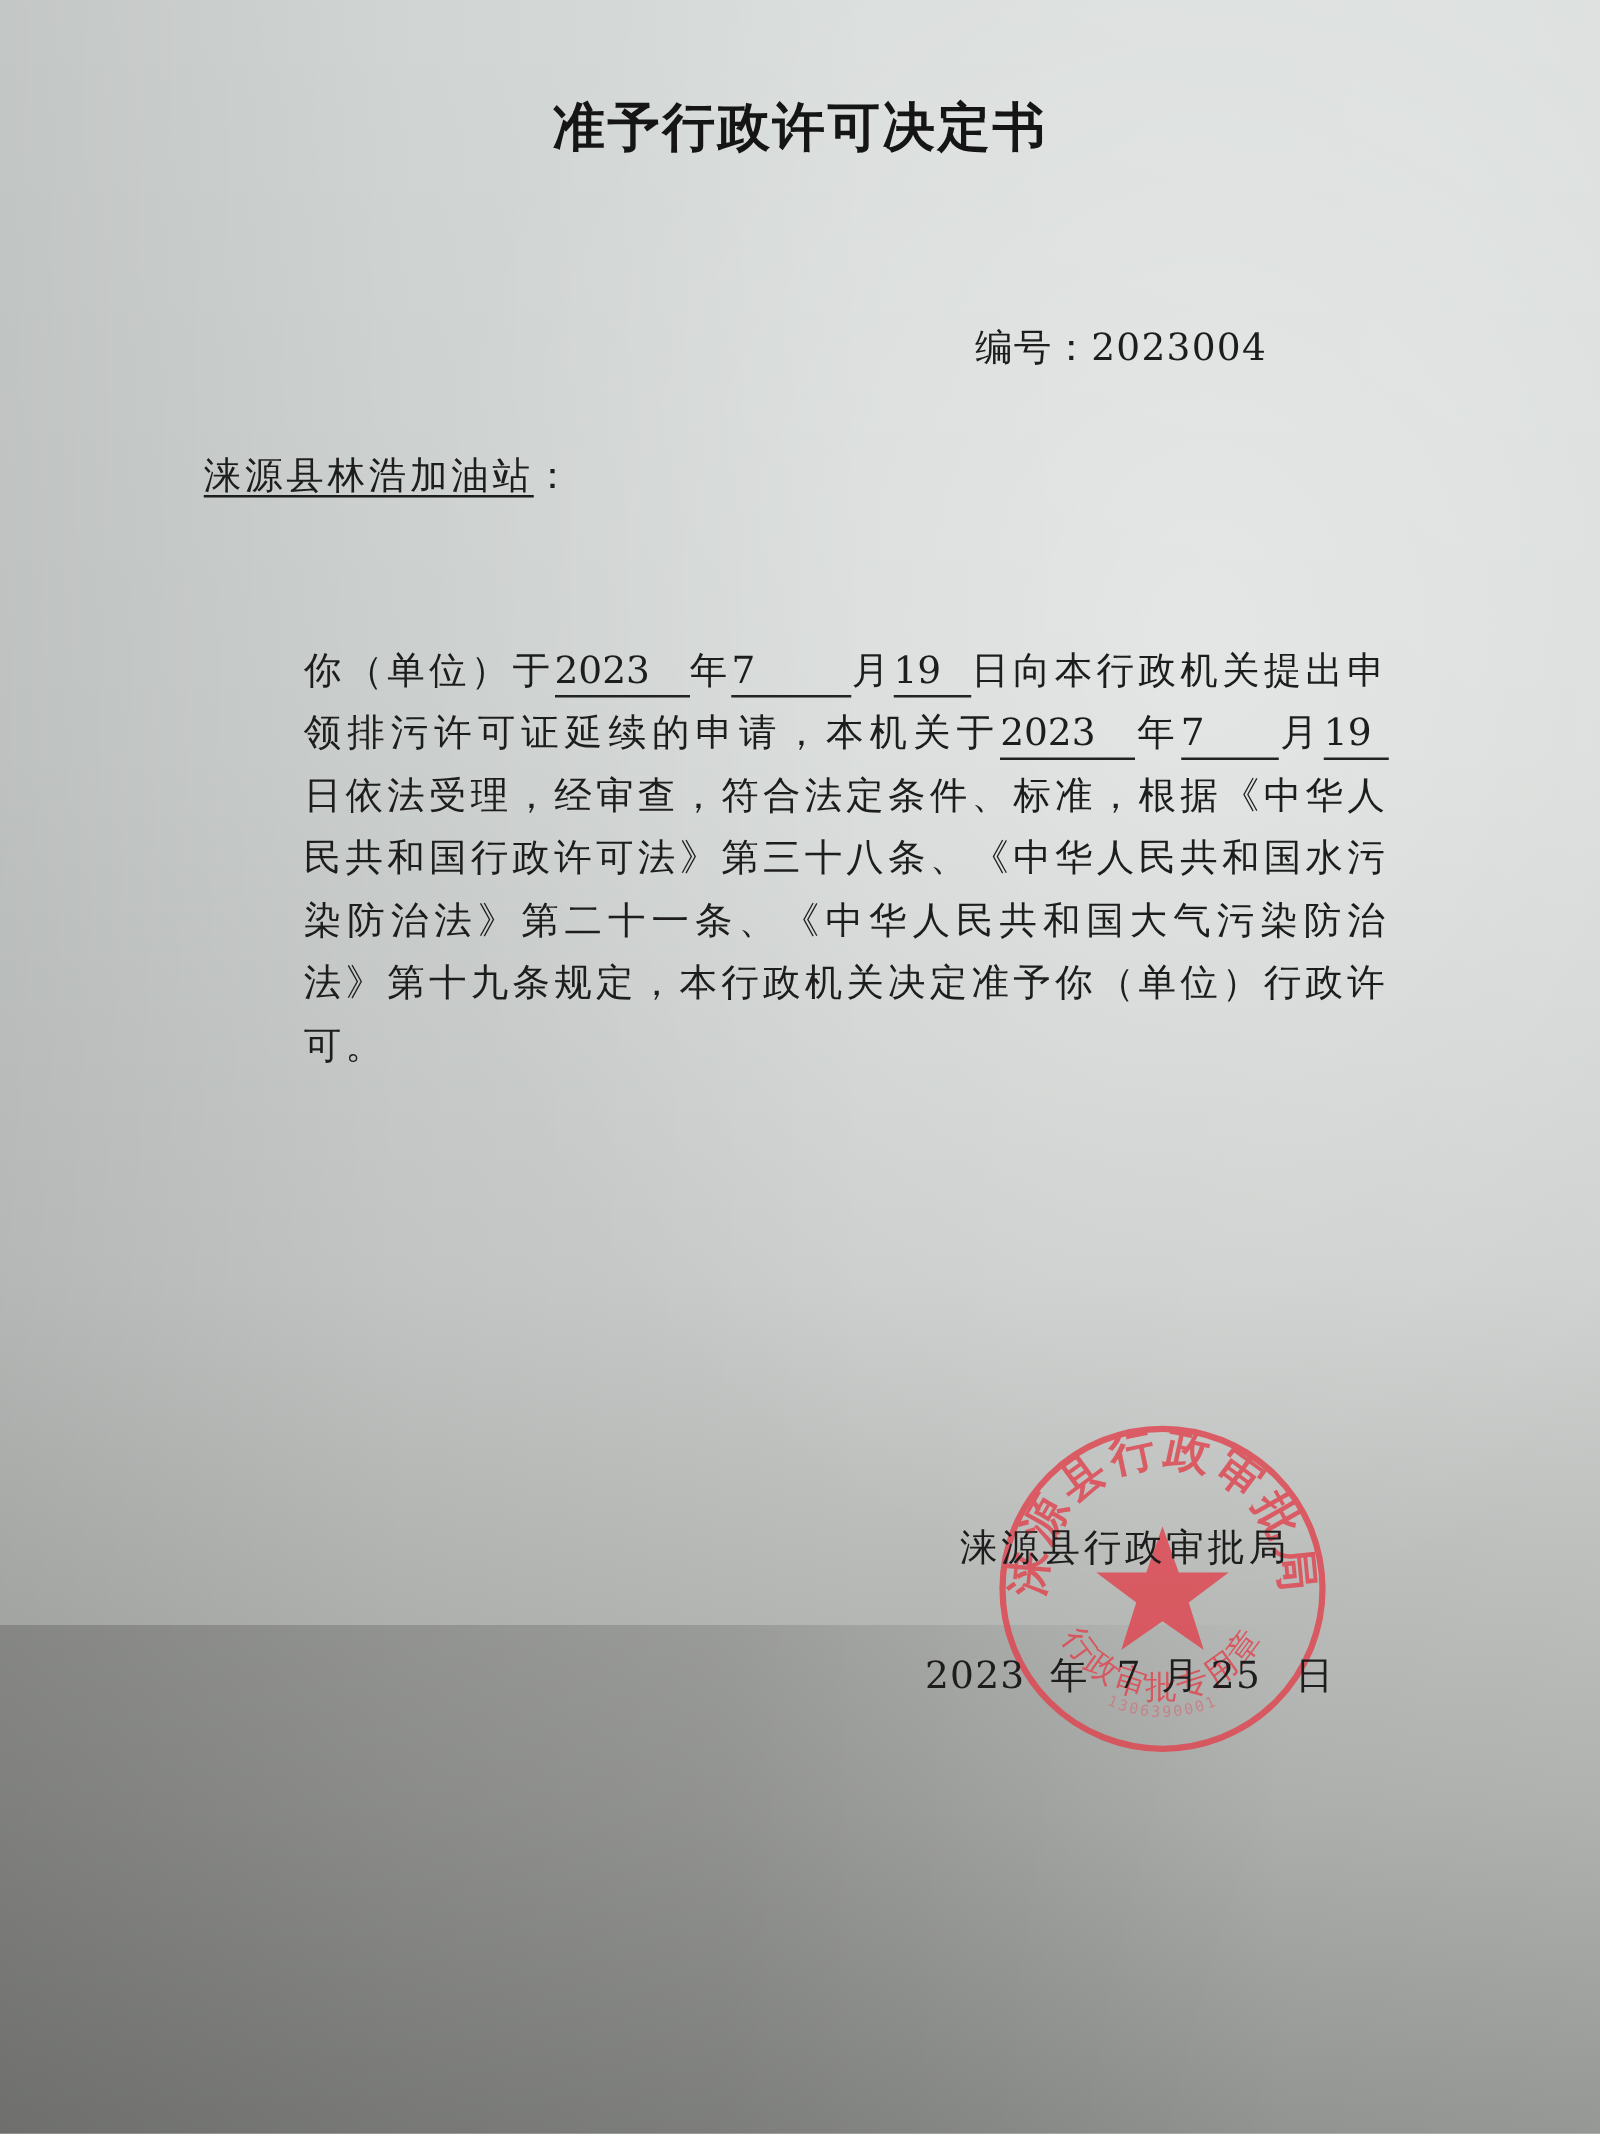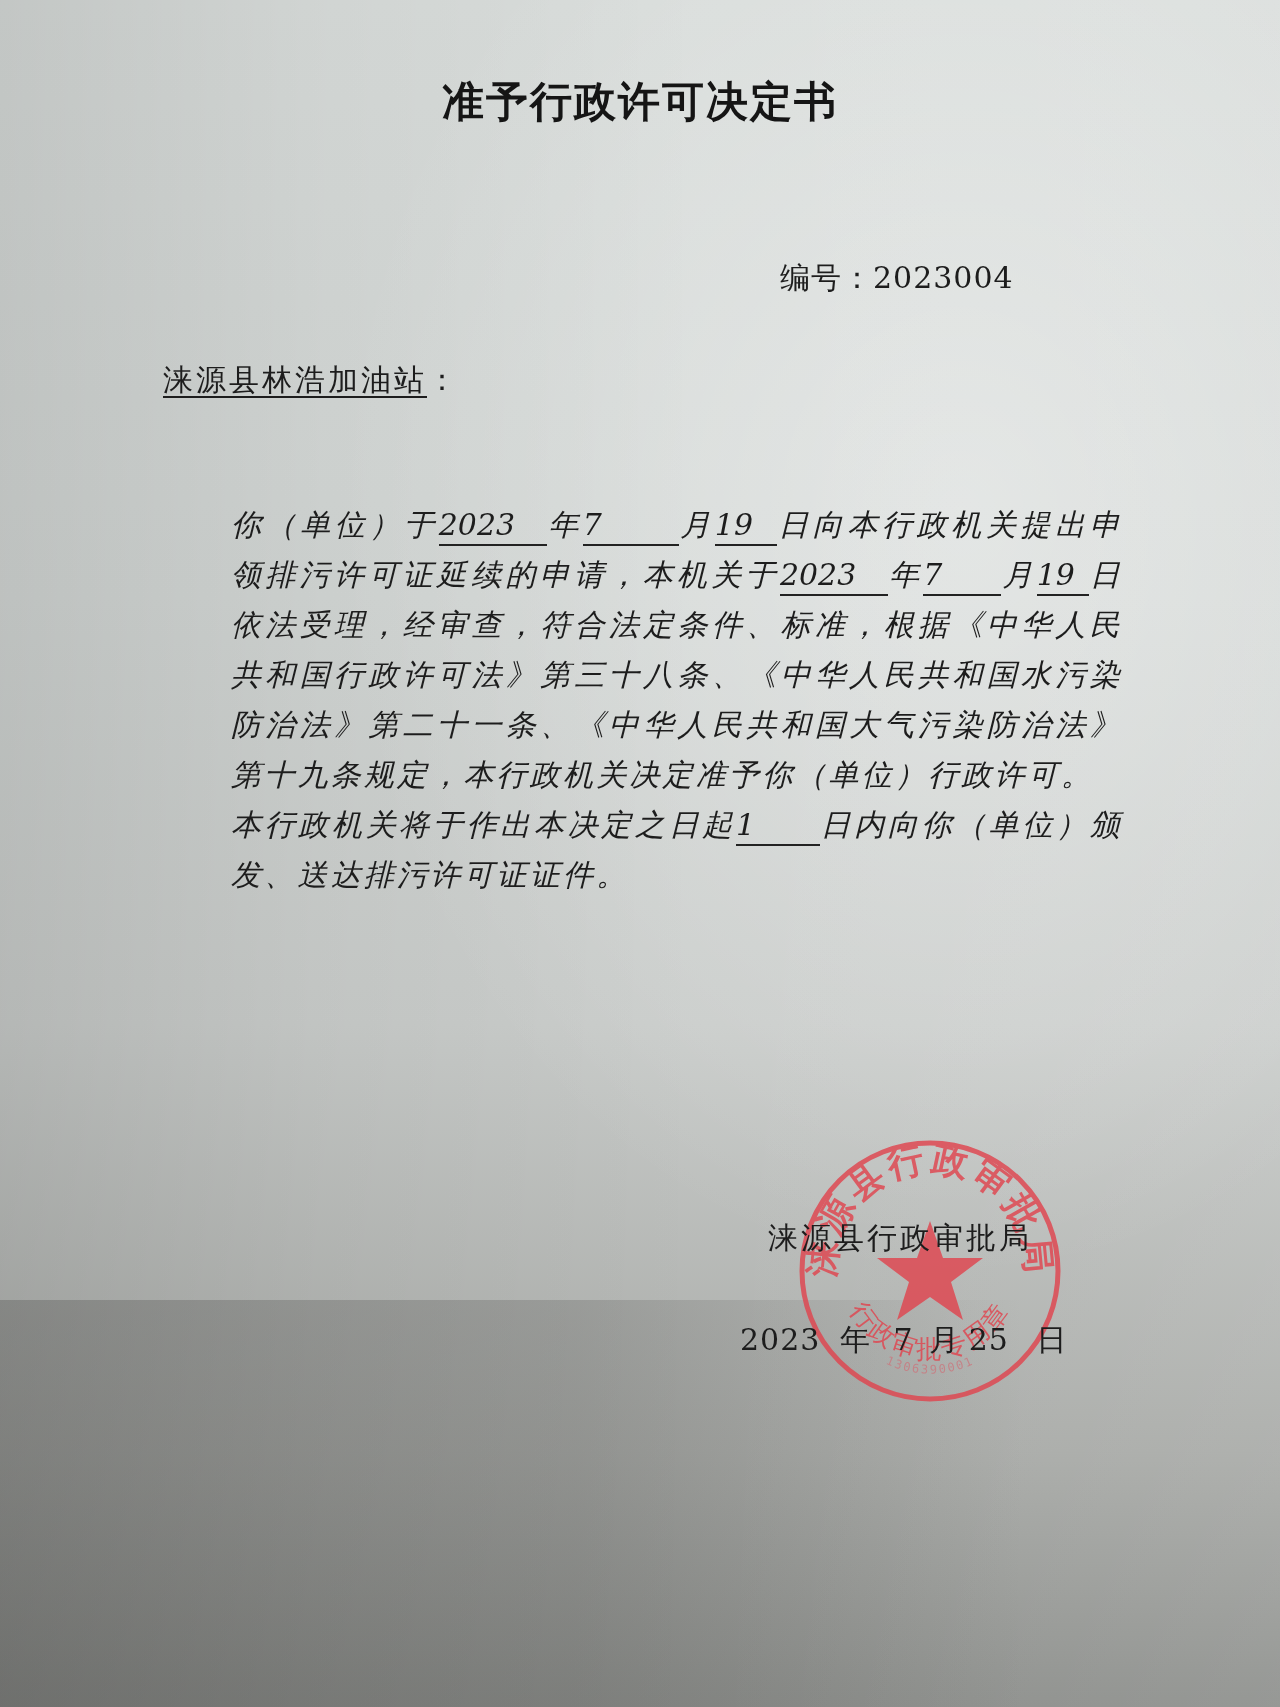--- a/index.html
+++ b/index.html
@@ -45,21 +45,21 @@
     font-size: 30px; color: #1d1d1d; letter-spacing: 3px;
   }
   .recipient .name {
     text-decoration: underline; text-underline-offset: 6px; text-decoration-thickness: 2px; margin-top: 20px;
   }
   .body {
     position: absolute; left: 163px; top: 500px; width: 960px;
     font-size: 30px; line-height: 50px; color: #1d1d1d;
     letter-spacing: 3.2px;
   }
-  .body p { margin: 0; text-align: justify; text-align-last: left; font-style: italic; }
+  .body p { margin: 12px; text-align: justify; text-align-last: left; }
   .indent { padding-left: 68px; }
   .blank {
     display: inline-block;
     border-bottom: 2px solid #222;
     text-align: center;
     line-height: 38px;
     font-family: "DejaVu Serif", serif;
     letter-spacing: 0;
   }
   .signature {
@@ -91,23 +91,20 @@
 </div>
 
 <div class="recipient">
   <span class="name">涞源县林浩加油站</span><span>：</span>
 </div>
 
 <div class="body">
   <p class="indent">
     <span>你（单位）于</span><span class="blank" style="width:108px">2023</span><span>年</span><span class="blank" style="width:90px;text-align:right;padding-right:6px">7</span><span>月</span><span class="blank" style="width:62px">19</span><span>日向本行政机关提出申领排污许可证延续的申请，本机关于</span><span class="blank" style="width:108px">2023</span><span>年</span><span class="blank" style="width:72px;text-align:right;padding-right:6px">7</span><span>月</span><span class="blank" style="width:52px">19</span><span>日依法受理，经审查，符合法定条件、标准，根据《中华人民共和国行政许可法》第三十八条、《中华人民共和国水污染防治法》第二十一条、《中华人民共和国大气污染防治法》第十九条规定，本行政机关决定准予你（单位）行政许可。</span>
   </p>
-  <p class="indent">
-    <span>本行政机关将于作出本决定之日起</span><span class="blank" style="width:84px">1</span><span>日内向你（单位）颁发、送达排污许可证证件。</span>
-  </p>
 </div>
 
 <div class="signature">涞源县行政审批局</div>
 
 <div class="sigdate">
   <span class="num">2023</span>
   <span style="margin-left:10px">年</span>
   <span class="num" style="margin-left:14px">7</span>
   <span style="margin-left:6px">月</span>
   <span class="num" style="">25</span>

